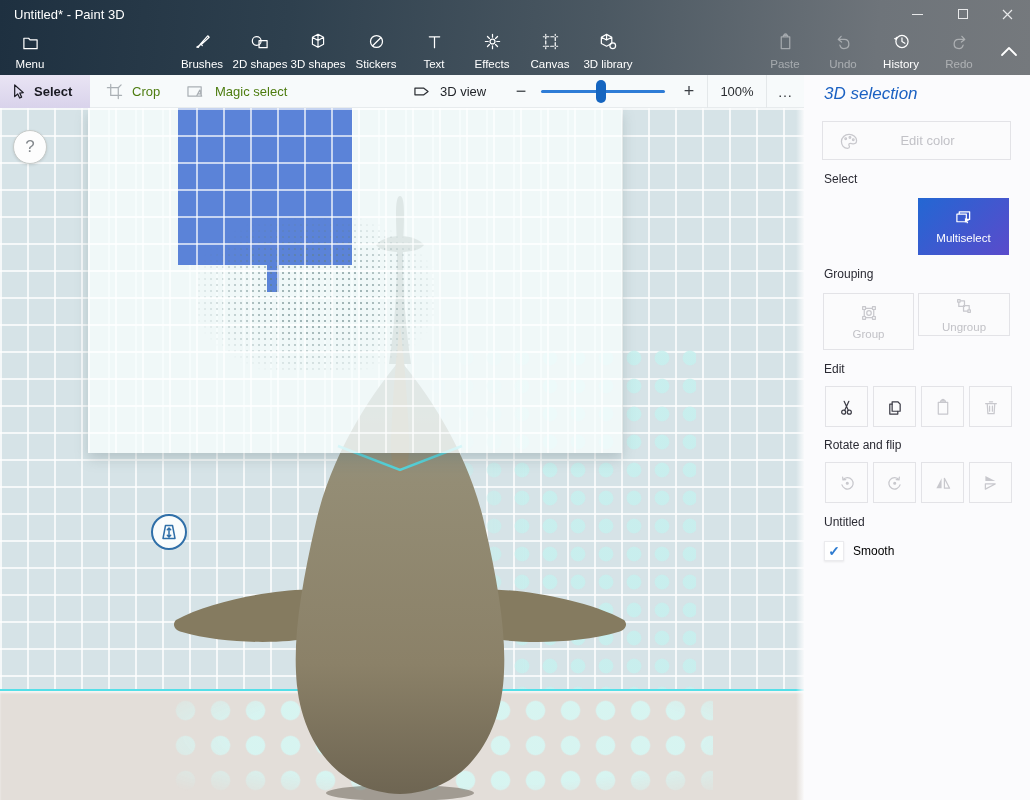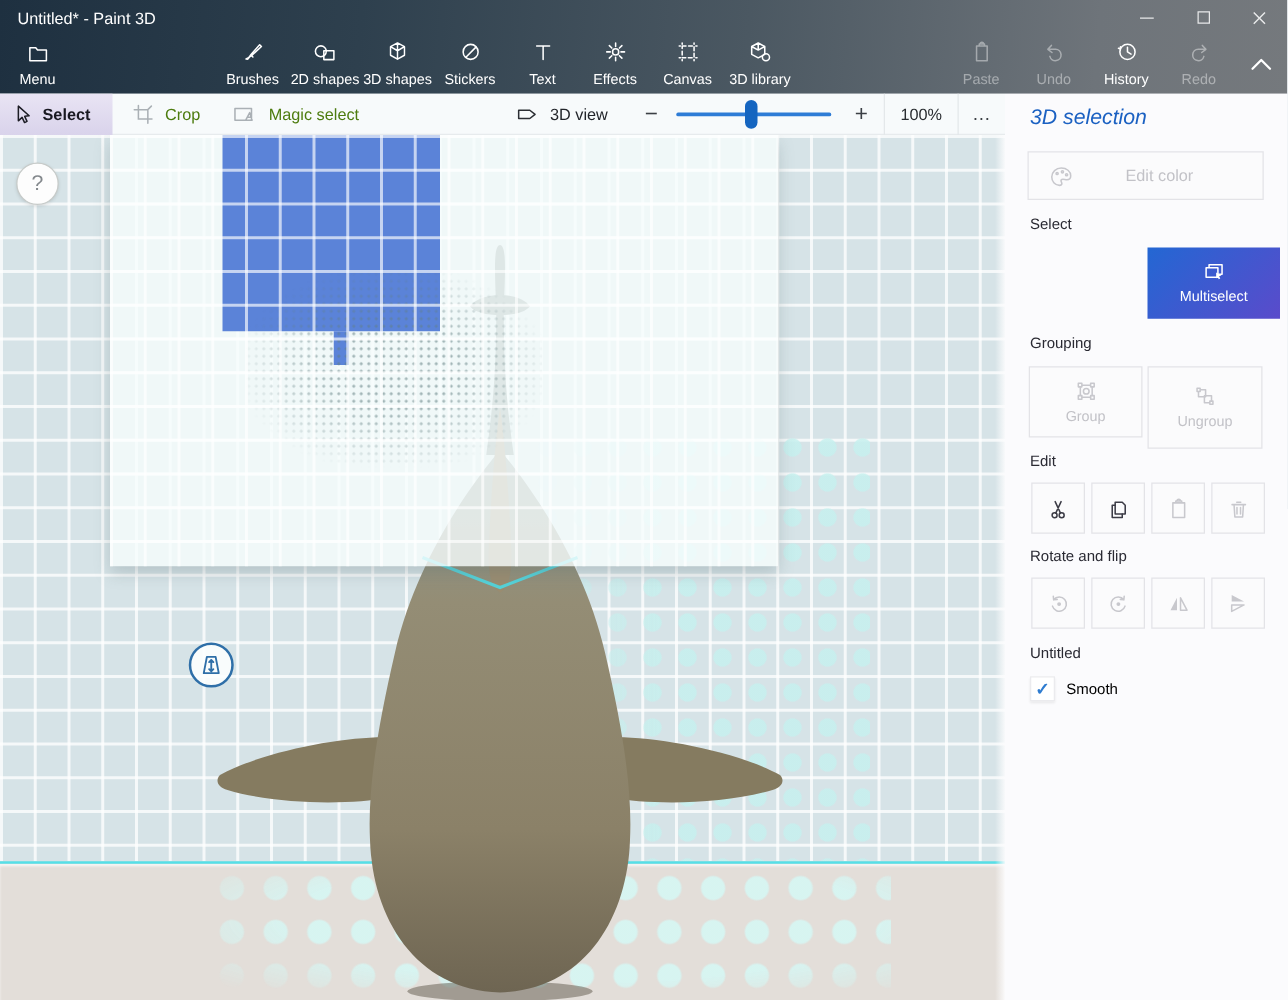--- a/index.html
+++ b/index.html
@@ -319,38 +319,38 @@
       <svg width="20" height="18" viewBox="0 0 21 19">
           <path d="M10.5 2.5 c4.6 0 8 2.9 8 6.6 0 2.4-1.6 3.4-3.2 3.4 -1.2 0-2.3-.4-3.4-.4 -1 0-1.6.5-1.6 1.3 0 .9.7 1.2.7 2.2 0 .9-.8 1.6-2 1.6 -4 0-6.5-3.3-6.5-7.1 0-4.2 3.6-7.6 8-7.6 z"></path>
           <circle cx="7" cy="7.2" r=".9"></circle>
           <circle cx="11.5" cy="5.8" r=".9"></circle>
           <circle cx="15" cy="8.2" r=".9"></circle>
         </svg>
       <span class="p-btn-label">Edit color</span>
     </div>
 
     <div class="p-label" style="top:97px">Select</div>
-    <div class="p-btn multiselect-btn" style="left:114px;top:123px;width:106px;height:57px">
+    <div class="p-btn multiselect-btn" style="left:114px;top:123px;width:91px;height:57px">
       <svg width="19" height="17" viewBox="0 0 20 18">
           <path d="M3 5.5 h10 v8 H3 z M5.5 5.5 V3 h11 v8 h-2.5"></path>
           <path d="M11.5 9.5 l4.5 2.6 -2 .5 1 2 -1.3.7 -1-2 -1.2 1.4 z" fill="#fff" stroke="none"></path>
         </svg>
       <span class="p-btn-label">Multiselect</span>
     </div>
 
     <div class="p-label" style="top:192px">Grouping</div>
     <div class="p-btn disabled" style="left:19px;top:218px;width:91px;height:57px">
       <svg width="18" height="18" viewBox="0 0 19 19">
           <path d="M4.5 4.5 h10 v10 h-10 z"></path>
           <circle cx="9.5" cy="9.5" r="2.4"></circle>
           <path d="M2.8 2.8 h3 v3 h-3 z M13.2 2.8 h3 v3 h-3 z M2.8 13.2 h3 v3 h-3 z M13.2 13.2 h3 v3 h-3 z" fill="#fbfbfc"></path>
         </svg>
       <span class="p-btn-label">Group</span>
     </div>
-    <div class="p-btn disabled" style="left:114px;top:218px;width:92px;height:66px">
+    <div class="p-btn disabled" style="left:114px;top:218px;width:92px;height:43px">
       <svg width="18" height="18" viewBox="0 0 19 19">
           <path d="M4 4 h6 v6 H4 z M9 9 h6 v6 H9 z"></path>
           <path d="M2.8 2.8 h2.6 v2.6 h-2.6 z M13.6 13.6 h2.6 v2.6 h-2.6 z" fill="#fbfbfc"></path>
         </svg>
       <span class="p-btn-label">Ungroup</span>
     </div>
 
     <div class="p-label" style="top:287px">Edit</div>
     <div class="p-btn sq-btn" style="left:21px;top:311px">
       <svg width="17" height="18" viewBox="0 0 18 19">

